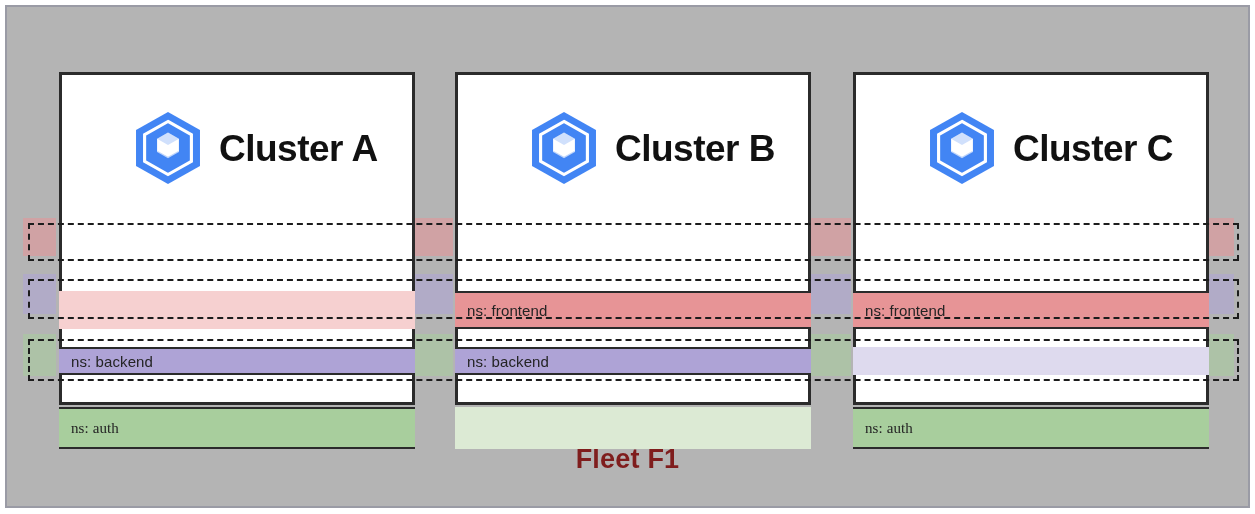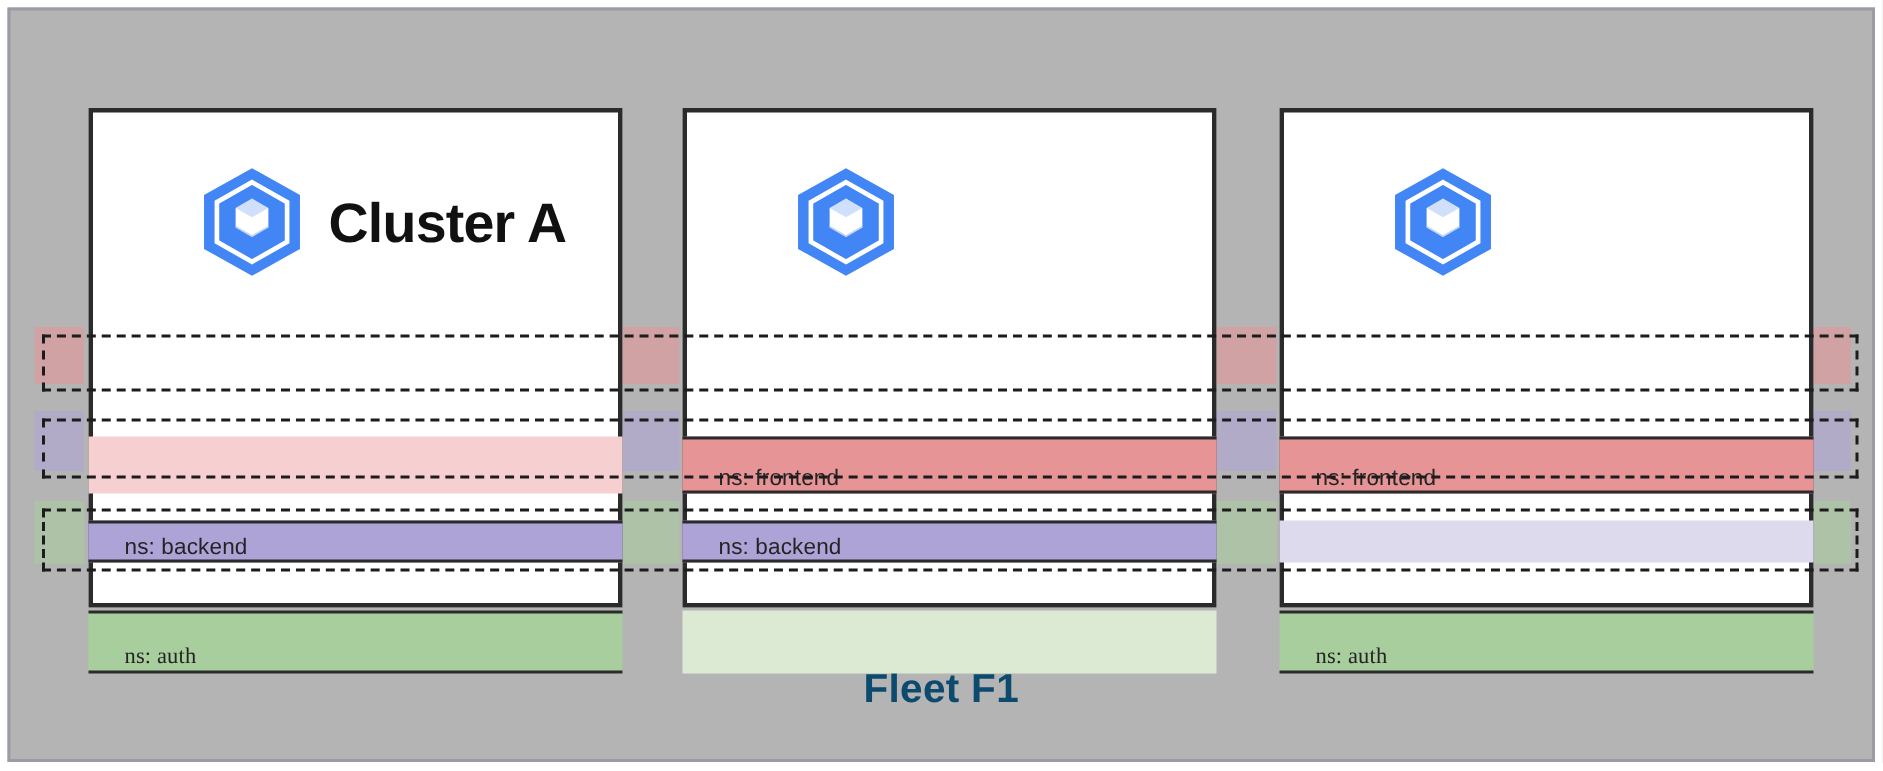--- a/index.html
+++ b/index.html
@@ -105,22 +105,22 @@
   .ns-strip-frontend { top: 216px; height: 38px; }
   .ns-strip-backend  { top: 272px; height: 40px; }
   .ns-strip-auth     { top: 332px; height: 42px; }
 
   
   .ns-band {
     position: absolute;
     box-sizing: border-box;
     z-index: 4;
     display: flex;
-    align-items: flex-end;
-    padding-left: 24px;
+    align-items: center;
+    padding-left: 12px;
   }
   .band-frontend { top: 216px; height: 38px; }
   .band-backend  { top: 272px; height: 28px; }
   .band-auth     { top: 332px; height: 42px; font-family: Liberation Serif, serif; }
 
   .ns-band.active {
     border-top: 2px solid #2b2b2b;
     border-bottom: 2px solid #2b2b2b;
   }
   .ns-band.faded {
@@ -194,20 +194,21 @@
       <div class="cluster-header">
         <span class="gke-logo">
           <svg viewBox="0 0 100 100" width="78" height="78" aria-hidden="true">
             <polygon points="50,4 91,27 91,73 50,96 9,73 9,27" fill="#4285f4"></polygon>
             <polygon points="50,16 80,33 80,67 50,84 20,67 20,33" fill="none" stroke="#ffffff" stroke-width="4"></polygon>
             <polygon points="50,30 64,38 64,55 50,63 36,55 36,38" fill="#ffffff"></polygon>
             <polygon points="50,30 64,38 50,46 36,38" fill="#4285f4" opacity="0.25"></polygon>
             <path d="M36 55 L50 63 L64 55" fill="none" stroke="#4285f4" stroke-width="3" opacity="0.35"></path>
           </svg>
         </span>
+        <span class="cluster-title">Cluster B</span>
       </div>
 
       <div class="ns-band band-frontend active" style="left: -3px; right: -3px; background: rgb(231, 148, 150);">
         <span class="ns-label">ns: frontend</span>
       </div>
       <div class="ns-band band-backend active" style="left: -3px; right: -3px; background: rgb(174, 163, 214);">
         <span class="ns-label">ns: backend</span>
       </div>
       <div class="ns-band band-auth faded" style="left: -3px; right: -3px; background: rgb(220, 234, 212);">
         <span class="ns-label"></span>
@@ -218,32 +219,33 @@
       <div class="cluster-header">
         <span class="gke-logo">
           <svg viewBox="0 0 100 100" width="78" height="78" aria-hidden="true">
             <polygon points="50,4 91,27 91,73 50,96 9,73 9,27" fill="#4285f4"></polygon>
             <polygon points="50,16 80,33 80,67 50,84 20,67 20,33" fill="none" stroke="#ffffff" stroke-width="4"></polygon>
             <polygon points="50,30 64,38 64,55 50,63 36,55 36,38" fill="#ffffff"></polygon>
             <polygon points="50,30 64,38 50,46 36,38" fill="#4285f4" opacity="0.25"></polygon>
             <path d="M36 55 L50 63 L64 55" fill="none" stroke="#4285f4" stroke-width="3" opacity="0.35"></path>
           </svg>
         </span>
+        <span class="cluster-title">Cluster C</span>
       </div>
 
       <div class="ns-band band-frontend active" style="left: -3px; right: -3px; background: rgb(231, 148, 150);">
         <span class="ns-label">ns: frontend</span>
       </div>
       <div class="ns-band band-backend faded" style="left: -3px; right: -3px; background: rgb(222, 218, 238);">
         <span class="ns-label"></span>
       </div>
       <div class="ns-band band-auth active" style="left: -3px; right: -3px; background: rgb(168, 206, 157);">
         <span class="ns-label">ns: auth</span>
       </div>
     </div>
 
     <div class="ns-strip ns-strip-frontend"></div>
     <div class="ns-strip ns-strip-backend"></div>
     <div class="ns-strip ns-strip-auth"></div>
 
-    <div class="fleet-label" style="color: #0c4a6e;">Fleet F1</div>
+    <div class="fleet-label" style="color: #7f1d1d;">Fleet F1</div>
   </div>
 </div>
 
 </body></html>

